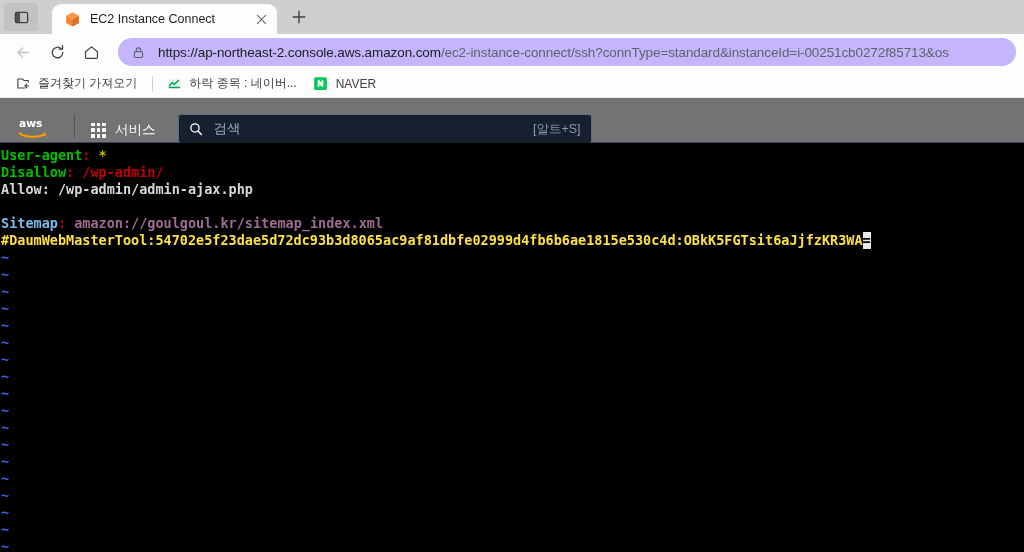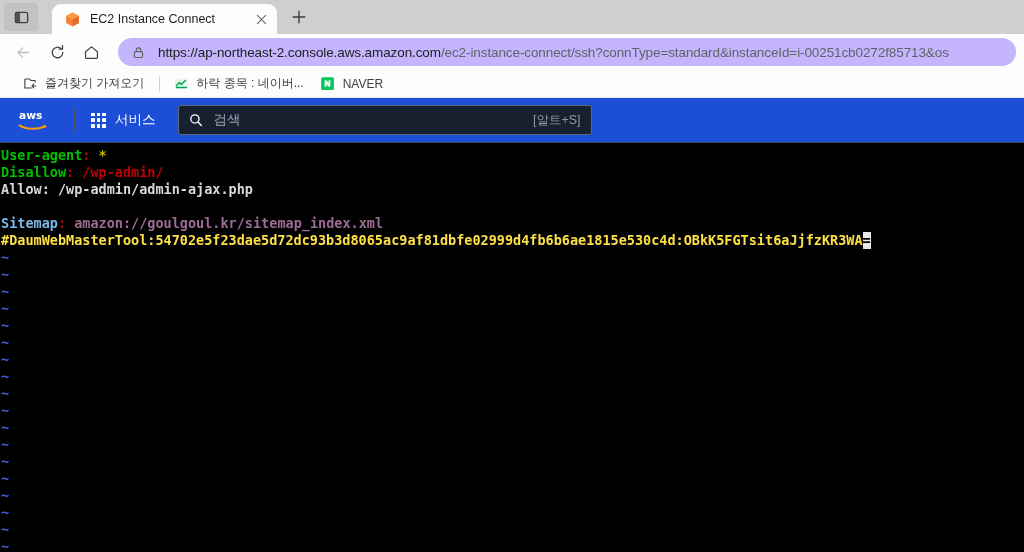--- a/index.html
+++ b/index.html
@@ -69,35 +69,35 @@
   .omnibox-lock { flex: 0 0 16px; height: 16px; display: flex; align-items: center; justify-content: center; }
   .omnibox-url {
     margin-left: 12px; font-size: 13.5px; color: #5f6368;
     white-space: nowrap; overflow: hidden;
     letter-spacing: -0.1px;
   }
   .omnibox-url .host { color: #202124; }
 
   .bookmarks {
     height: 28px; background: #fdfdfd;
-    display: flex; align-items: center; padding: 0 15px;
+    display: flex; align-items: center; padding: 0 8px;
     flex: 0 0 28px; border-bottom: 1px solid #e8eaed;
   }
   .bm-item {
     display: flex; align-items: center; height: 22px;
     padding: 0 7px; border-radius: 4px; margin-right: 2px;
   }
   .bm-icon { width: 16px; height: 16px; flex: 0 0 16px; display: flex; align-items: center; justify-content: center; }
   .bm-label { font-size: 12px; color: #3c4043; margin-left: 7px; white-space: nowrap; }
   .bm-sep { width: 1px; height: 16px; background: #d0d0d0; margin: 0 6px; }
 
   
   .aws-header {
-    height: 45px; background: #1d4ed8;
-    display: flex; align-items: center;
+    height: 45px; background: #737373;
+    display: flex; align-items: flex-start;
     padding: 16px 10px; flex: 0 0 45px;
     border-bottom: 1px solid #3a4655;
   }
   .aws-logo { width: 42px; height: 28px; display: flex; align-items: center; justify-content: center; margin: 0 10px 0 6px; }
   .aws-divider { width: 1px; height: 24px; background: #49596b; margin: 0 6px; }
   .aws-services {
     display: flex; align-items: center; height: 32px;
     padding: 0 10px; border-radius: 3px;
   }
   .grid-icon {

